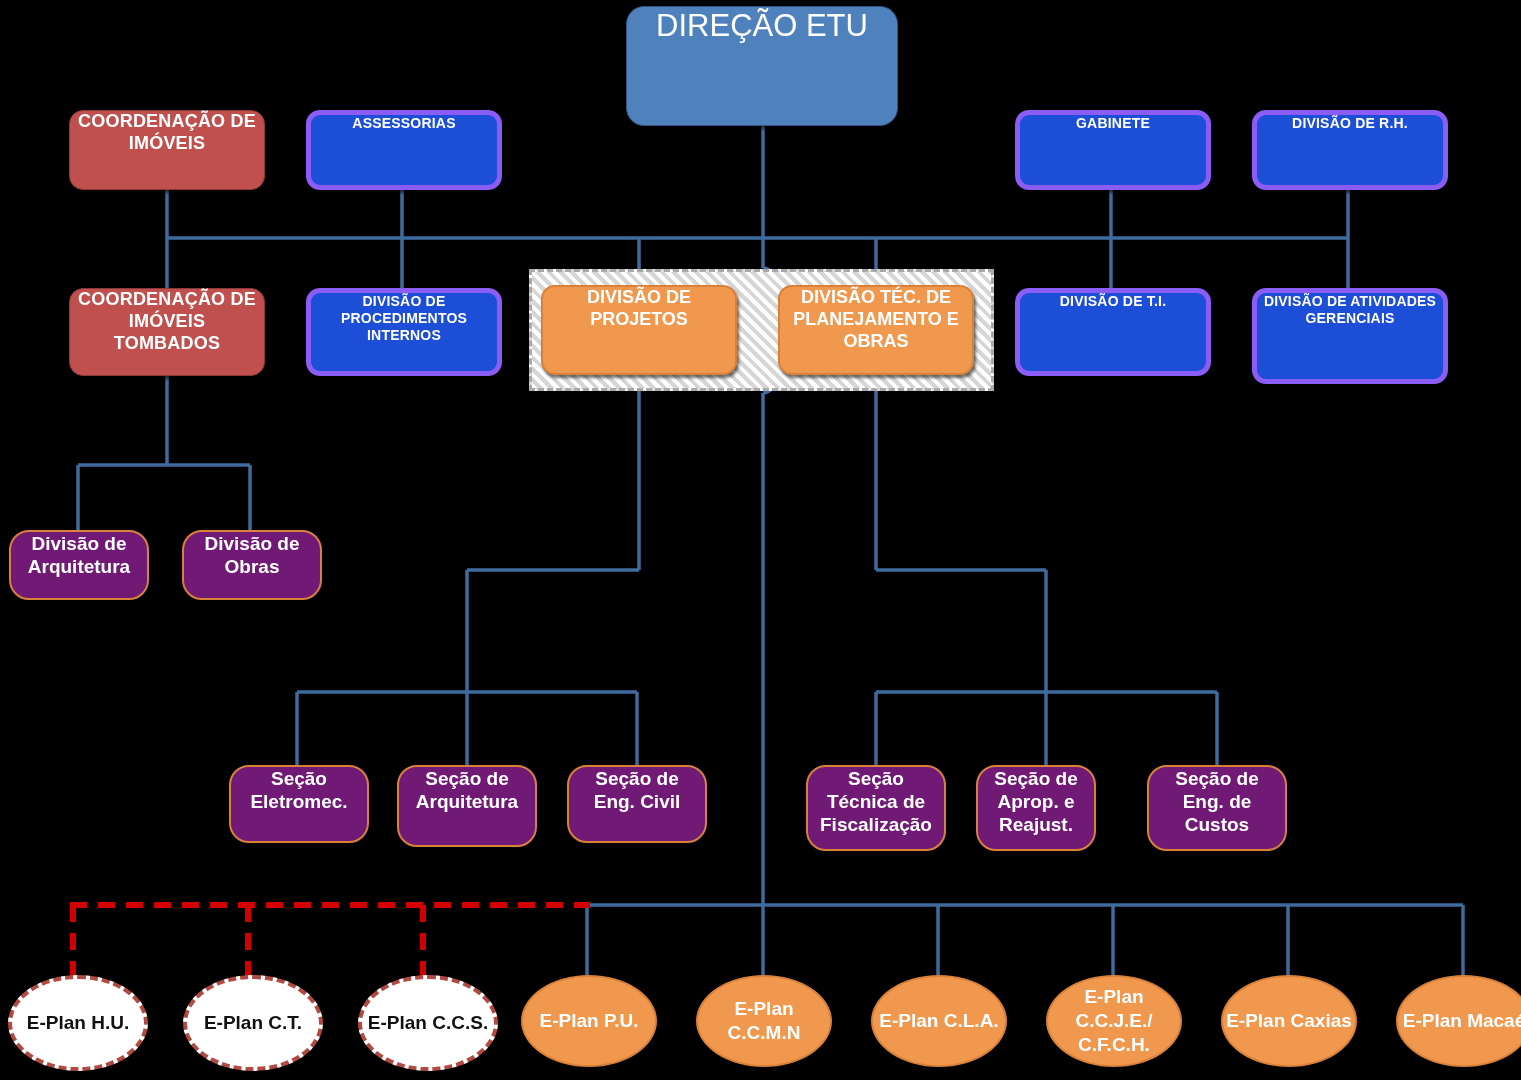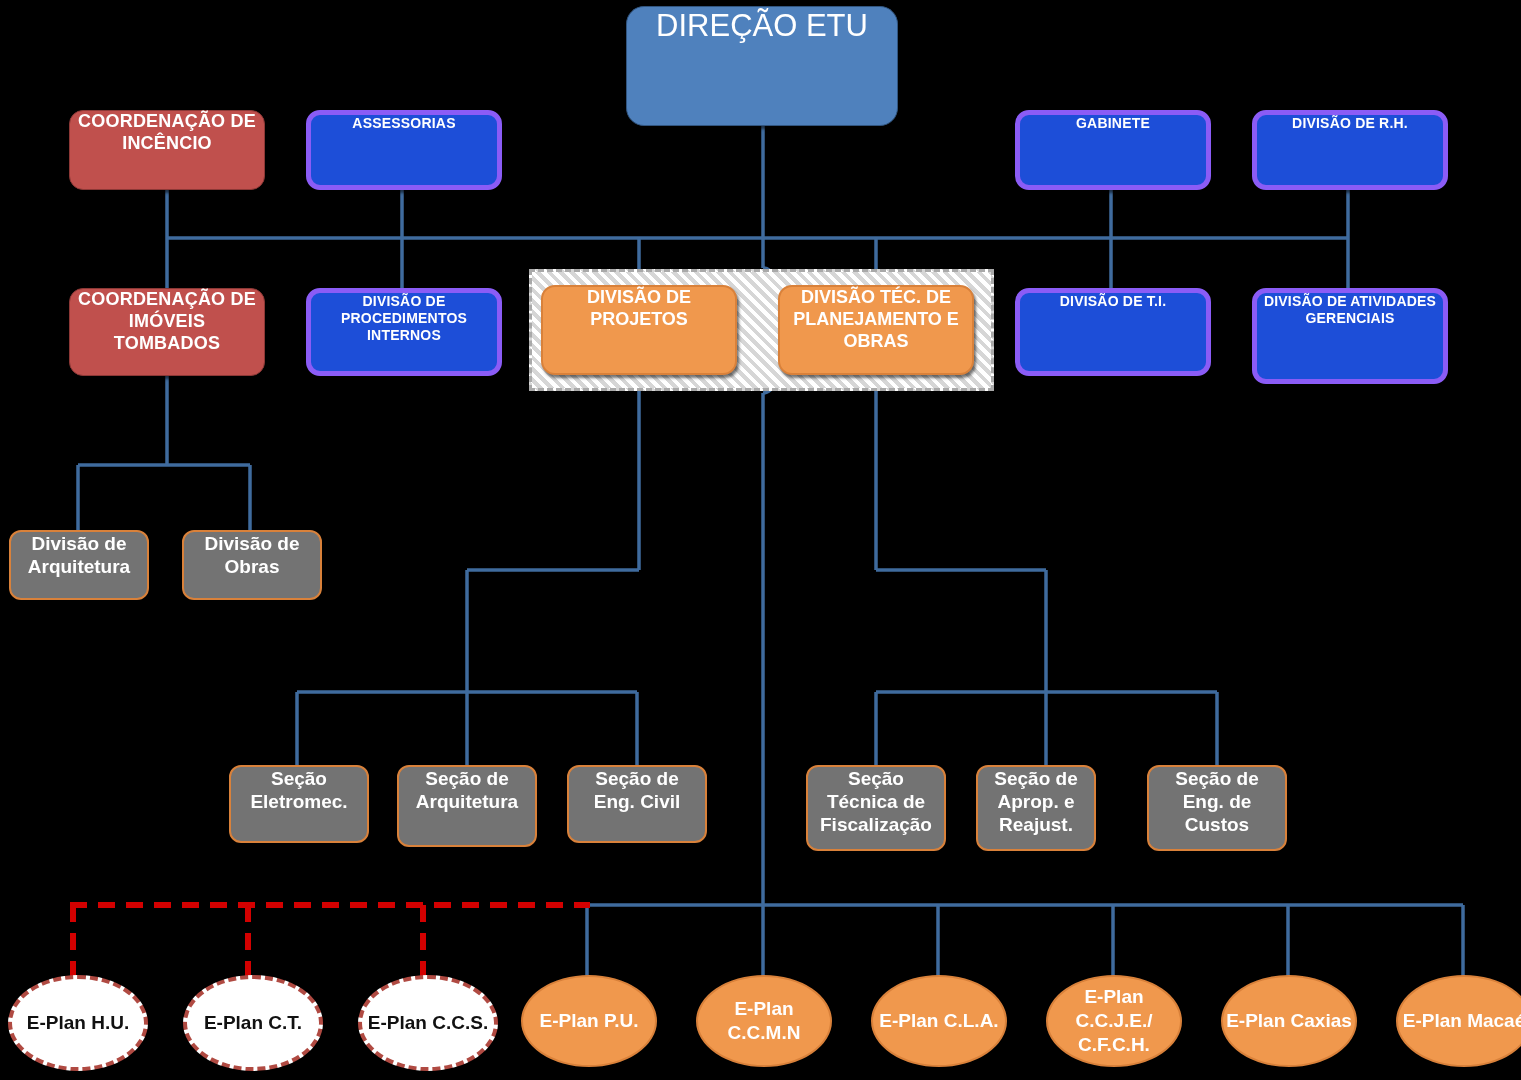--- a/index.html
+++ b/index.html
@@ -12,21 +12,21 @@
         justify-content:center;text-align:center;color:#fff;font-weight:bold;
         line-height:1.22;border-radius:14px;z-index:5;
         box-shadow:2px 3px 3px rgba(0,0,0,.55);}
   .node span{display:block;padding:0 6px;}
 
   .n-blue{background:#4F81BD;border:1px solid #31557F;border-radius:18px;
           font-weight:normal;font-size:31px;}
   .n-red{background:#C0504D;border:1px solid #8C3836;font-size:18px;letter-spacing:.2px;}
   .n-green{background:#1d4ed8;border:5px solid #8b5cf6;font-size:14px;letter-spacing:.2px;}
   .n-orange{background:#F0984D;border:2px solid #D9813A;font-size:18px;}
-  .n-orange-sm{background:#737373;border:2px solid #D9813A;font-size:19px;border-radius:12px;}
+  .n-orange-sm{background:#701a75;border:2px solid #D9813A;font-size:19px;border-radius:20px;}
 
   .grpbox{position:absolute;z-index:3;box-sizing:border-box;
           border:3px dashed #A9A9A9;background:#ffffff;
           background-image:repeating-linear-gradient(45deg,
             #ffffff 0px,#ffffff 4px,#d6d6d6 4px,#d6d6d6 8px);}
 
   .ell{position:absolute;z-index:5;display:flex;align-items:center;justify-content:center;
        text-align:center;border-radius:50%;font-weight:bold;line-height:1.25;}
   .ell-orange{background:#F0984D;border:2px solid #D9813A;color:#fff;font-size:19px;
               box-shadow:2px 3px 3px rgba(0,0,0,.5);}
@@ -99,21 +99,21 @@
       <line x1="248" y1="905" x2="248" y2="982"></line>
       <line x1="423" y1="905" x2="423" y2="982"></line>
     </g>
   </svg>
 
   <div class="node n-blue" style="left:626px;top:6px;width:272px;height:120px;">
     <span>DIREÇÃO ETU</span>
   </div>
 
   <div class="node n-red" style="left:69px;top:110px;width:196px;height:80px;">
-    <span>COORDENAÇÃO DE INCÊNCIO</span>
+    <span>COORDENAÇÃO DE IMÓVEIS</span>
   </div>
   <div class="node n-green" style="left:306px;top:110px;width:196px;height:80px;">
     <span>ASSESSORIAS</span>
   </div>
   <div class="node n-green" style="left:1015px;top:110px;width:196px;height:80px;">
     <span>GABINETE</span>
   </div>
   <div class="node n-green" style="left:1252px;top:110px;width:196px;height:80px;">
     <span>DIVISÃO DE R.H.</span>
   </div>

